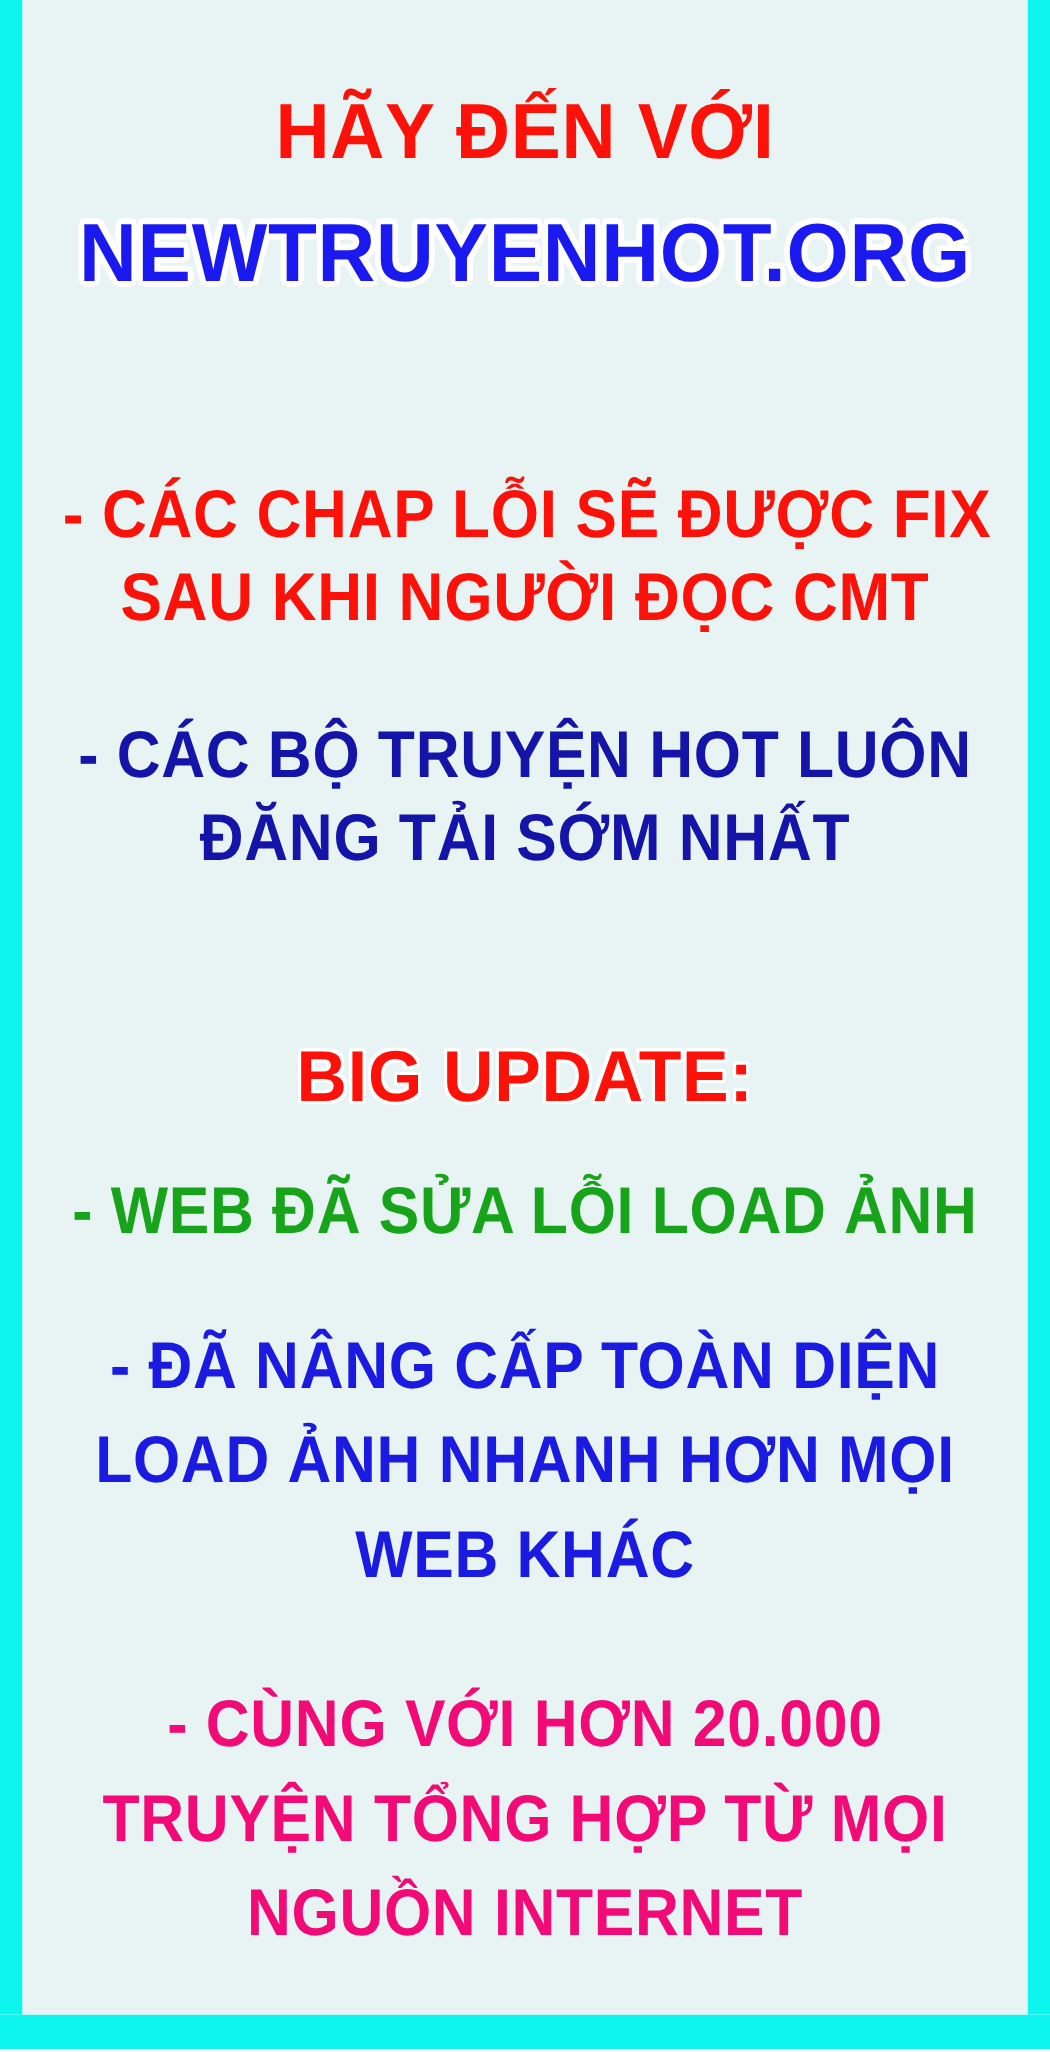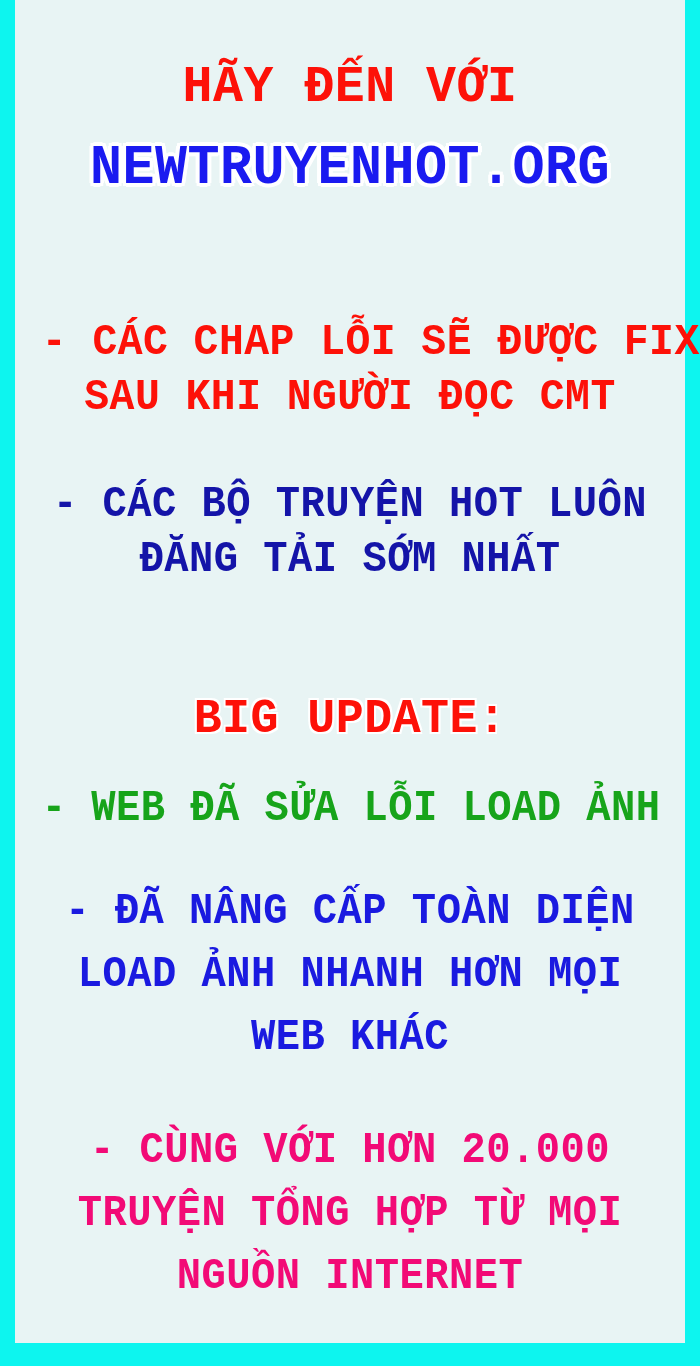--- a/index.html
+++ b/index.html
@@ -7,21 +7,21 @@
     margin: 0;
     padding: 0;
     background: #ffffff;
   }
   #banner {
     position: relative;
     width: 700px;
     height: 1368px;
     background: #ffffff;
     overflow: hidden;
-    font-family: Liberation Mono, monospace;
+    font-family: Liberation Sans, sans-serif;
   }
   
   .panel {
     position: absolute;
     left: 15px;
     top: 0;
     width: 670px;
     height: 1343px;
     background: #e8f4f4;
   }

